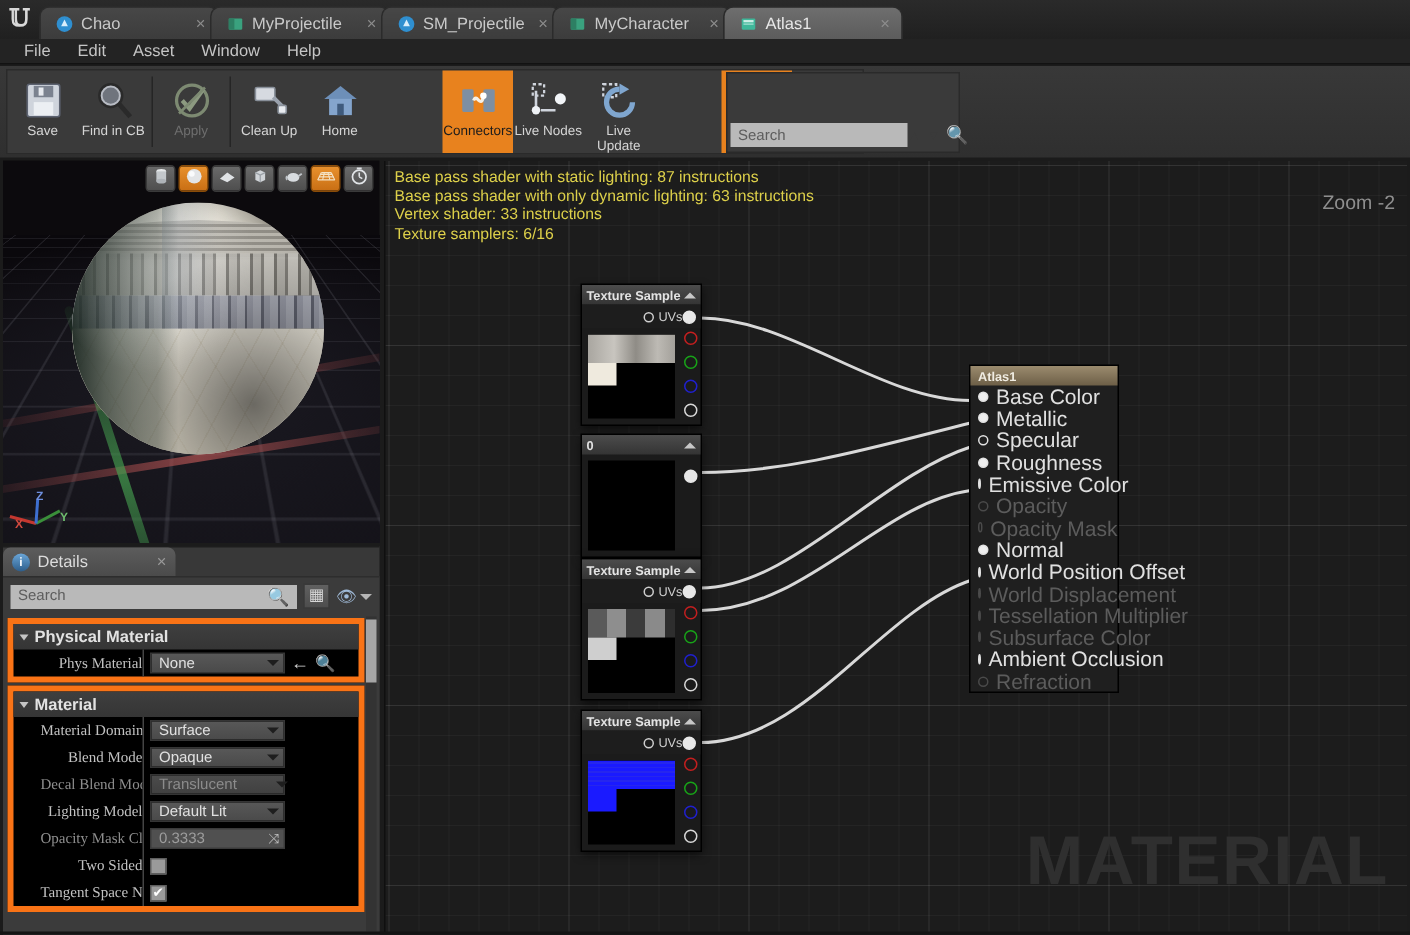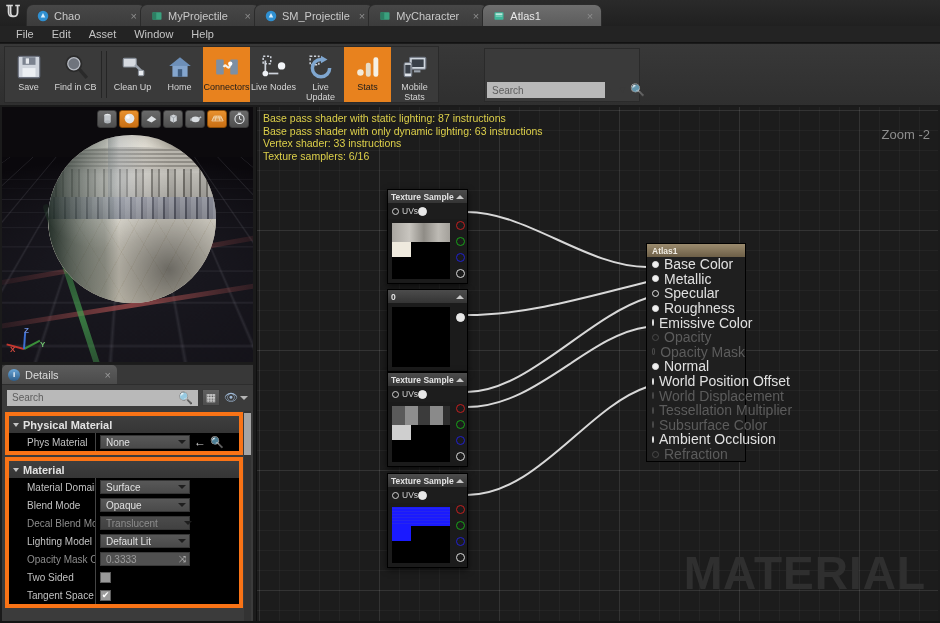--- a/index.html
+++ b/index.html
@@ -54,21 +54,21 @@
   }
   #toolgroup{
     position:absolute; left:4px; top:2px; height:57px;
     background:#3a3a3a; border:1px solid #2a2a2a;
     display:flex; align-items:stretch;
   }
   .tbtn{
     width:47px; display:flex; flex-direction:column; align-items:center; justify-content:flex-start;
     padding-top:5px; color:#d5d5d5; font-size:9px; text-align:center;
   }
-  .tbtn.on{ background:#e8821e; color:#1c1c1c; }
+  .tbtn.on{ background:#e8821e; color:#1c1c1c;margin-left:45px; }
   .tbtn.disabled{ color:#6e6e6e; }
   .tbtn .ico{ height:30px; display:flex; align-items:center; justify-content:center; }
   .tsep{ width:1px; background:#252525; margin:4px 2px; }
   #searchwrap{
     position:absolute; left:484px; top:4px; width:156px; height:54px;
     background:#3a3a3a; border:1px solid #2a2a2a;
   }
   #searchbox{
     position:absolute; left:2px; bottom:3px; width:118px; height:16px;
     background:#b9b9b9; color:#5d5d5d; font-size:10px;
@@ -176,21 +176,21 @@
     margin:2px 10px 0 3px; background:#000000; border:4px solid #f97316;
   }
   .sectionHead{
     height:17px; display:flex; align-items:center; gap:5px; padding-left:5px;
     background:linear-gradient(#3f3f3f,#353535); color:#e2e2e2; font-size:11px; font-weight:bold;
   }
   .tri{ width:0;height:0;border-left:4px solid #c4c4c4; border-top:3px solid transparent; border-bottom:3px solid transparent; transform:rotate(90deg); }
   .prow{ display:flex; align-items:center; height:18px; }
   .plabel{
     width:86px; padding-left:18px; color:#c2c2c2; font-size:10px;
-    white-space:nowrap; overflow:hidden; text-align:left;
+    white-space:nowrap; overflow:hidden; text-align:right;font-family:Liberation Serif, serif;
   }
   .pdivider{ width:1px; align-self:stretch; background:#444; }
   .pvalue{ flex:1 1 auto; display:flex; align-items:center; gap:4px; padding-left:4px; }
   .combo{
     width:90px; height:14px; background:linear-gradient(#585858,#4a4a4a);
     border:1px solid #353535; display:flex; align-items:center;
     padding:0 3px 0 5px; color:#e0e0e0; font-size:10px; justify-content:space-between;gap:26px;
   }
   .combo.disabled{ color:#8c8c8c; background:linear-gradient(#4b4b4b,#414141); }
   .caret{ width:0;height:0;border-left:4px solid transparent;border-right:4px solid transparent;border-top:4px solid #1e1e1e; }
@@ -228,21 +228,21 @@
 
   .node{ position:absolute; background:#1b1b1b; border:1px solid #000;
     box-shadow:0 2px 6px rgba(0,0,0,.6); }
   .nodeHead{
     height:13px; display:flex; align-items:center; justify-content:space-between;
     padding:0 3px 0 3px;
     background:linear-gradient(#4c4c4c,#343434);
     color:#e3e3e3; font-size:8.5px; font-weight:bold;
   }
   .nodeHead .hcaret{ width:0;height:0;border-left:4px solid transparent;border-right:4px solid transparent;border-bottom:4px solid #c8c8c8; }
-  .uvrow{ height:16px; display:flex; align-items:center; justify-content:flex-start; padding:0 3px 0 4px; background:#1d1d1d; }
+  .uvrow{ height:16px; display:flex; align-items:center; justify-content:flex-end; padding:0 3px 0 4px; background:#1d1d1d; }
   .uvrow .lbl{ color:#d0d0d0; font-size:8.5px; margin-left:3px; }
   .pin{ width:7px;height:7px;border-radius:50%; border:1.5px solid #cfcfcf; background:transparent; }
   .pin.filled{ background:#e8e8e8; border-color:#e8e8e8; }
   .pin.r{ border-color:#c31f1f; }
   .pin.g{ border-color:#18a318; }
   .pin.b{ border-color:#2020cf; }
   .pin.w{ border-color:#d8d8d8; }
   .pin.big{ width:9px;height:9px; }
   .thumbwrap{ position:relative; display:flex; }
   .thumb{ width:60px; height:56px; margin:4px; background:#000; position:relative; overflow:hidden;}
@@ -341,20 +341,30 @@
         <span class="ico">
           <svg width="26" height="26" viewBox="0 0 24 24">
             <circle cx="10" cy="9" r="7" fill="#b8bcc4" stroke="#2a2a2a" stroke-width="1.6"></circle>
             <circle cx="10" cy="9" r="5" fill="#6f747d"></circle>
             <line x1="15" y1="14" x2="22" y2="22" stroke="#2a2a2a" stroke-width="3"></line>
           </svg>
         </span>
         <span>Find in CB</span>
       </div>
       <div class="tsep"></div>
+      <div class="tbtn disabled">
+        <span class="ico">
+          <svg width="26" height="26" viewBox="0 0 24 24">
+            <circle cx="12" cy="12" r="9.5" fill="none" stroke="#7d8a72" stroke-width="2"></circle>
+            <path d="M6 12 L10.5 17 L19 5" fill="none" stroke="#8c9a80" stroke-width="2.6"></path>
+            <line x1="4" y1="20" x2="20" y2="4" stroke="#7d8a72" stroke-width="1.6"></line>
+          </svg>
+        </span>
+        <span>Apply</span>
+      </div>
       <div class="tsep"></div>
       <div class="tbtn">
         <span class="ico">
           <svg width="26" height="26" viewBox="0 0 24 24">
             <rect x="3" y="4" width="12" height="8" rx="1" fill="#d6dae0" stroke="#888f99"></rect>
             <path d="M14 10 L21 17" stroke="#9aa2ad" stroke-width="2.4"></path>
             <rect x="17" y="15" width="5" height="5" rx="1" fill="#e8ebef" stroke="#888f99"></rect>
           </svg>
         </span>
         <span>Clean Up</span>

